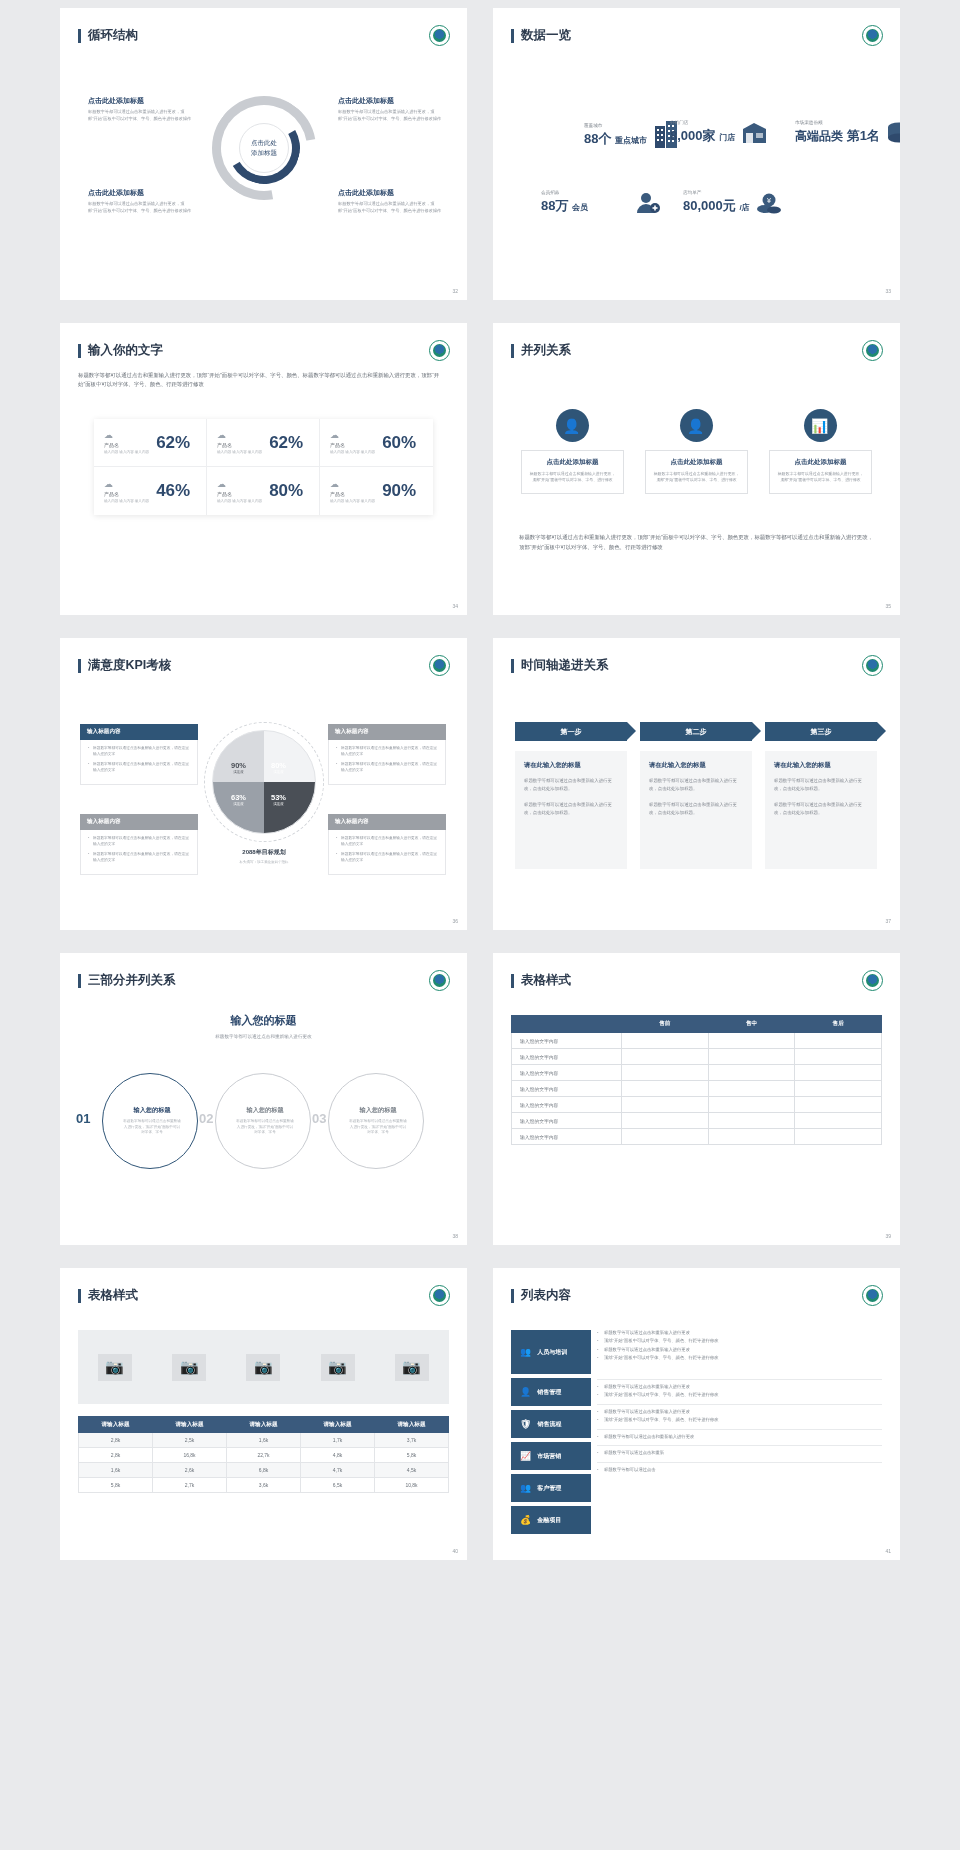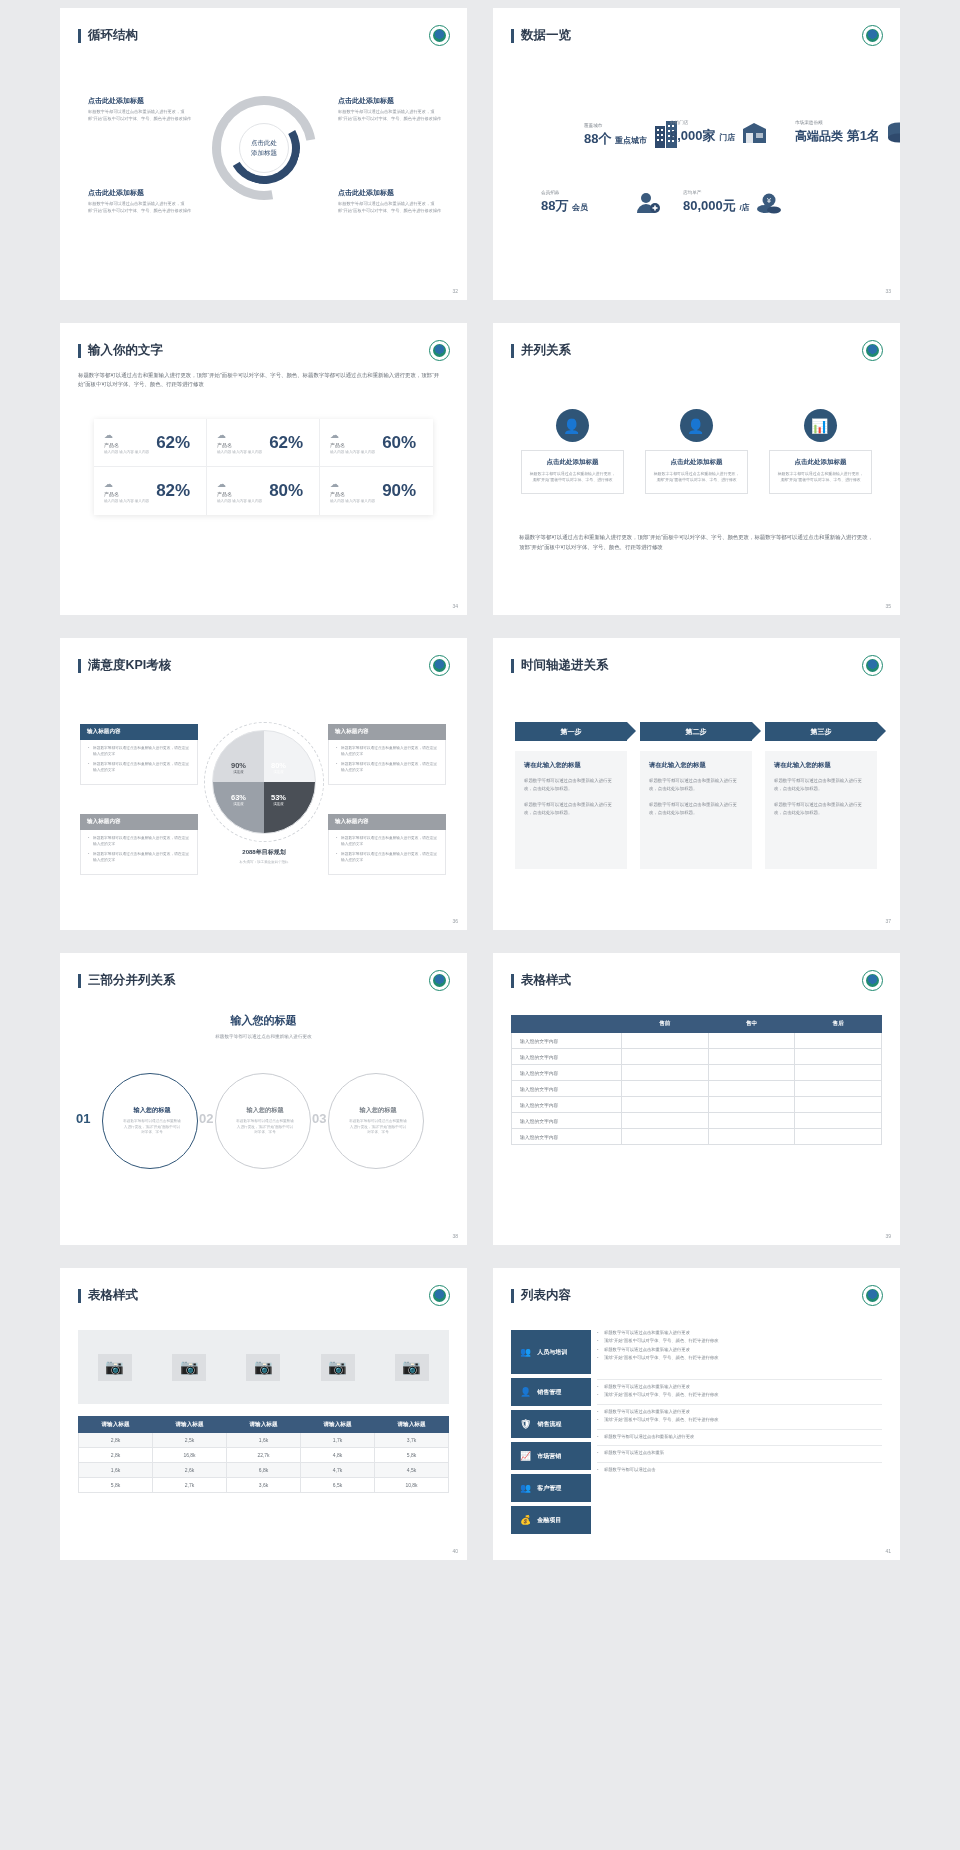--- a/index.html
+++ b/index.html
@@ -421,21 +421,21 @@
           <div class="pct-sub">输入内容  输入内容  输入内容</div>
         </div>
         <div class="pct-val">60%</div>
       </div>
       <div class="pct-cell">
         <div class="pct-left">
           <div class="pct-ico">☁</div>
           <div class="pct-name">产品名</div>
           <div class="pct-sub">输入内容  输入内容  输入内容</div>
         </div>
-        <div class="pct-val">82%</div>
+        <div class="pct-val">46%</div>
       </div>
       <div class="pct-cell">
         <div class="pct-left">
           <div class="pct-ico">☁</div>
           <div class="pct-name">产品名</div>
           <div class="pct-sub">输入内容  输入内容  输入内容</div>
         </div>
         <div class="pct-val">80%</div>
       </div>
       <div class="pct-cell">

